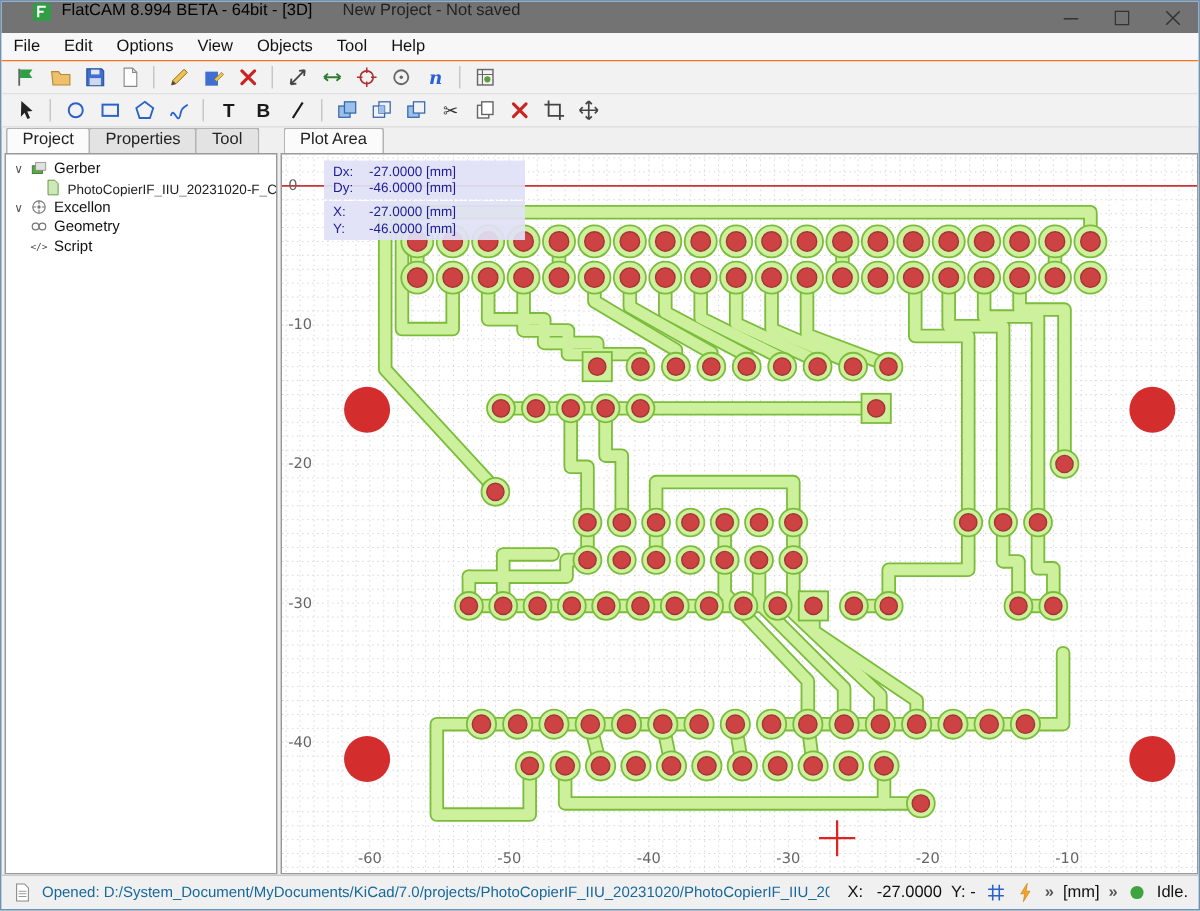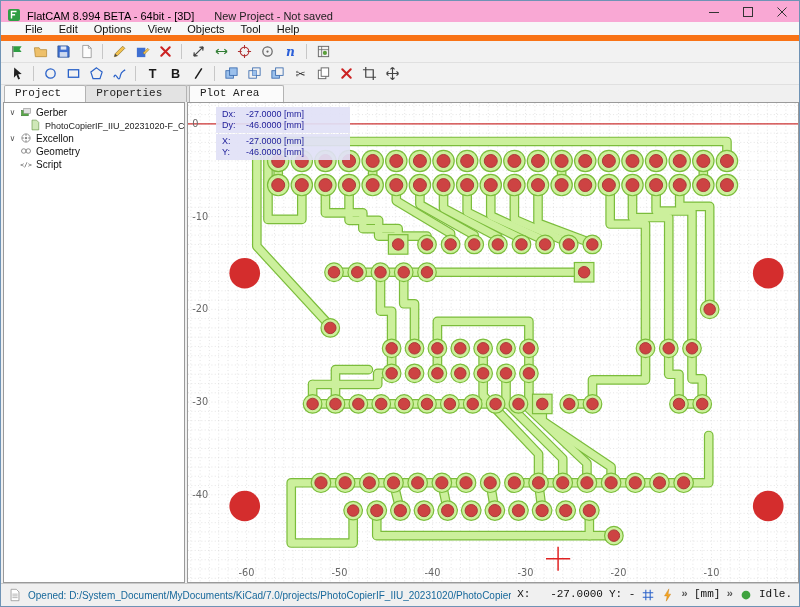--- a/index.html
+++ b/index.html
@@ -1,43 +1,43 @@
 <!DOCTYPE html>
 <html><head>
 <meta charset="utf-8">
 <style>
   *{margin:0;padding:0;box-sizing:border-box;}
   body{background:#bfbfbf;font-family:"Liberation Sans",sans-serif;}
   #window{position:relative;width:800px;height:607px;background:#f0f0f0;border:1px solid #6f93b5;overflow:hidden;font-size:11px;color:#111;}
 
   
-  #titlebar{position:absolute;top:0;left:0;right:0;height:21px;background:#f9a8d4;display:flex;align-items:flex-end;padding-left:6px;gap:6px;}
+  #titlebar{position:absolute;top:0;left:0;right:0;height:21px;background:#737373;display:flex;align-items:flex-start;padding-left:20px;gap:6px;}
   #titlebar .title-text{font-size:11px;color:#000;white-space:nowrap;}
   #titlebar .sub{margin-left:14px;color:#222;}
   .win-controls{margin-left:auto;display:flex;height:100%;}
   .win-btn{width:34px;height:100%;display:flex;align-items:center;justify-content:center;cursor:default;}
 
   
-  #menubar{position:absolute;top:21px;left:0;right:0;height:19px;background:#f7f7f7;display:flex;align-items:center;padding-left:16px;border-bottom:6px solid #f97316;}
+  #menubar{position:absolute;top:21px;left:0;right:0;height:19px;background:#f7f7f7;display:flex;align-items:center;padding-left:0;border-bottom:1px solid #f97316;}
   .menu-item{padding:2px 8px;font-size:11px;color:#111;}
 
   
   #toolbar1,#toolbar2{position:absolute;left:0;right:0;background:#f2f2f2;display:flex;align-items:center;padding-left:5px;gap:1px;border-bottom:1px solid #e0e0e0;}
   #toolbar1{top:40px;height:22px;}
   #toolbar2{top:62px;height:22px;}
   .tbtn{width:22px;height:20px;display:flex;align-items:center;justify-content:center;background:transparent;border:none;padding:0;}
   .ticon{display:inline-flex;width:15px;height:15px;}
   .ticon svg{width:15px;height:15px;}
   .tsep{width:1px;height:15px;background:#c7c7c7;margin:0 4px;display:inline-block;}
 
   
   #tabsrow{position:absolute;top:84px;left:0;right:0;height:17px;}
   #left-tabs{position:absolute;left:3px;top:0;display:flex;}
   #plot-tabs{position:absolute;left:188px;top:0;display:flex;}
-  .tab{display:inline-block;padding:1px 24px 2px 10px;background:#e3e3e3;border:1px solid #b3b3b3;border-bottom:none;border-radius:2px 2px 0 0;font-size:11px;margin-right:-1px;height:17px;color:#222;font-family:Liberation Mono, monospace;}
+  .tab{display:inline-block;padding:1px 10px 2px 10px;background:#e3e3e3;border:1px solid #b3b3b3;border-bottom:none;border-radius:2px 2px 0 0;font-size:11px;margin-right:-1px;height:17px;color:#222;}
   .tab.active{background:#fbfbfb;}
 
   
   #leftpanel{position:absolute;top:101px;left:2px;width:182px;bottom:23px;background:#ffffff;border:1px solid #9a9a9a;overflow:hidden;}
   #tree{padding-top:3px;}
   .tree-row{display:flex;align-items:center;height:13px;padding-left:4px;gap:3px;font-size:10px;color:#111;white-space:nowrap;}
   .tree-row.child{padding-left:25px;font-size:9px;color:#222;}
   .tchev{width:9px;font-size:8px;color:#555;text-align:center;flex:none;}
   .ticn{width:13px;height:13px;display:inline-flex;flex:none;}
   .ticn svg{width:12px;height:12px;}
@@ -50,21 +50,21 @@
   #hud1{top:4px;}
   #hud2{top:31px;}
   .hud-row{display:flex;}
   .hud-k{width:24px;flex:none;}
 
   
   #statusbar{position:absolute;left:0;right:0;bottom:0;height:23px;background:#f0f0f0;border-top:1px solid #c9c9c9;display:flex;align-items:center;padding:0 7px;gap:6px;font-size:10px;}
   .sicn{display:inline-flex;width:14px;height:14px;flex:none;}
   .sicn svg{width:14px;height:14px;}
   #status-msg{color:#17689b;white-space:nowrap;overflow:hidden;flex:0 1 auto;max-width:525px;}
-  .sright{margin-left:auto;display:flex;align-items:flex-start;gap:6px;font-size:11px;color:#111;font-family:Liberation Mono, monospace;}
+  .sright{margin-left:auto;display:flex;align-items:center;gap:6px;font-size:11px;color:#111;}
   .scoord{white-space:pre;}
   .schev{color:#555;font-weight:bold;font-size:11px;}
   .sunits{color:#111;}
 </style>
 </head>
 <body>
 
 <div id="window">
 
   <div id="titlebar">

